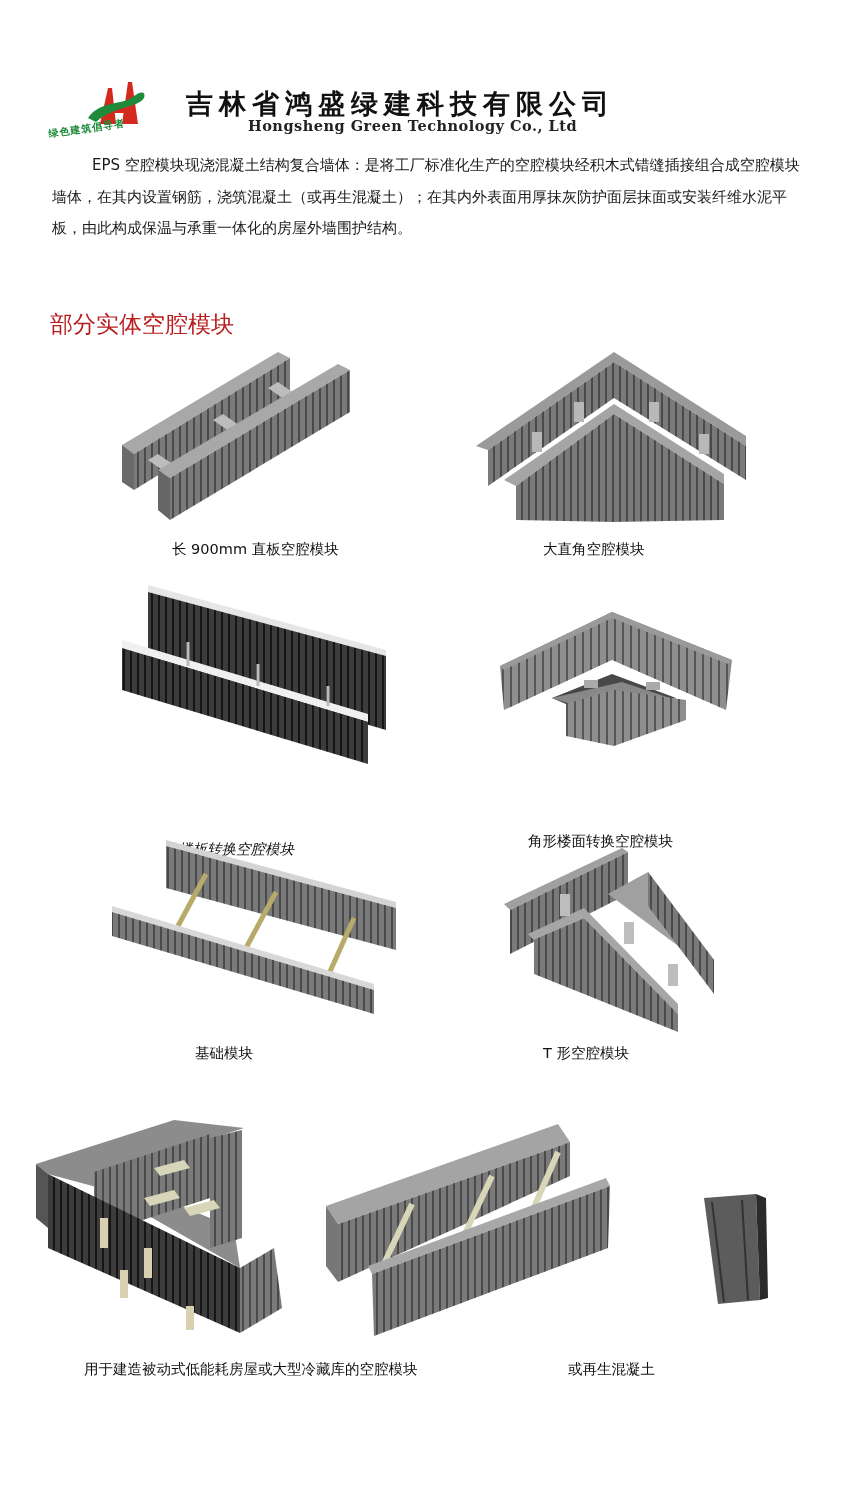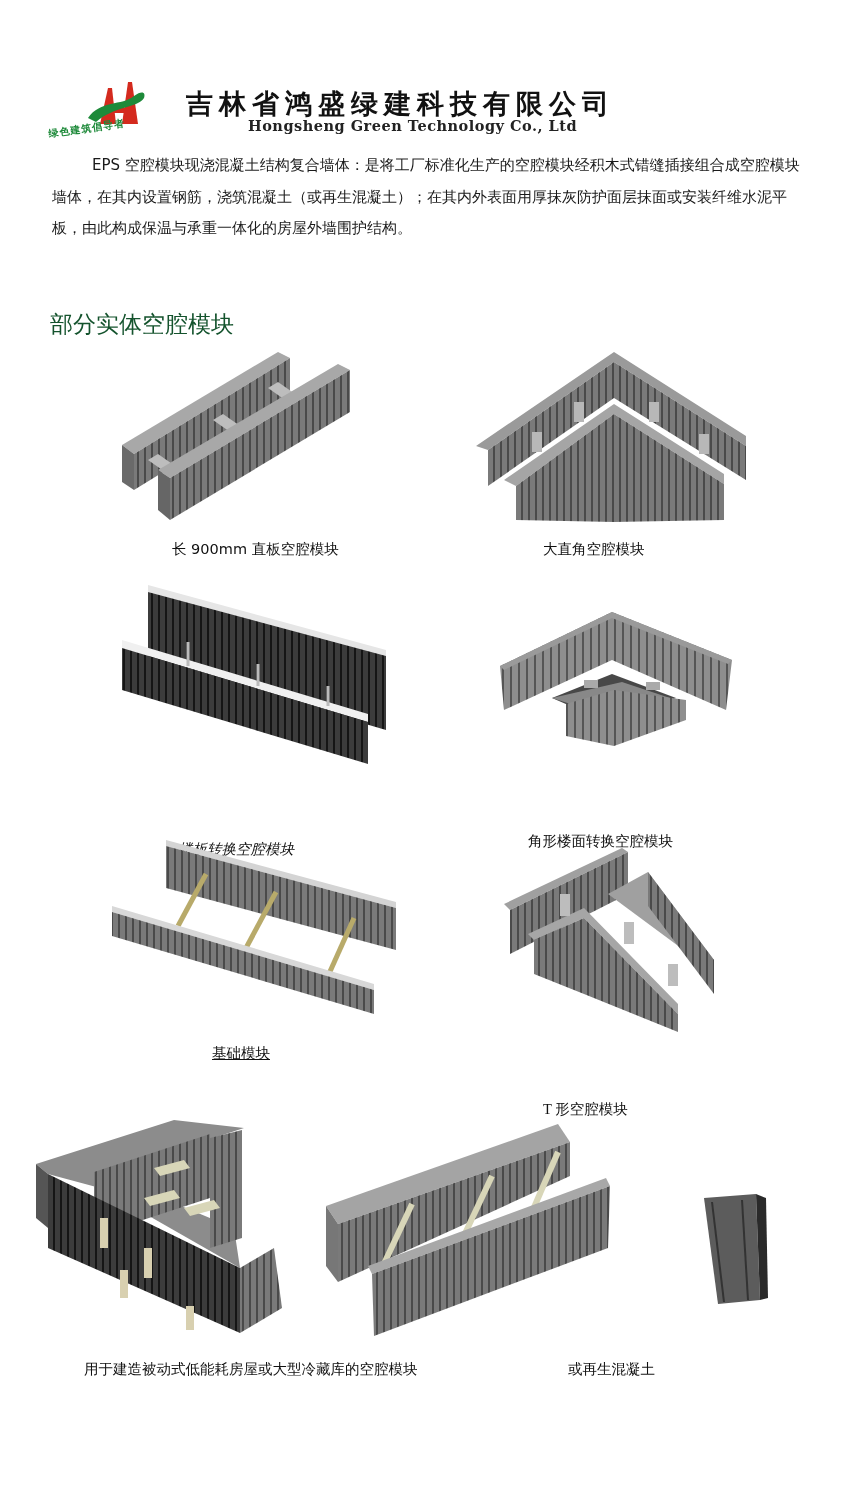--- a/index.html
+++ b/index.html
@@ -11,21 +11,21 @@
   .logo-motto { left:48px; top:118px; width:130px; font-size:10px; color:#1e8a3a;
     font-family:"DejaVu Sans","Liberation Sans",sans-serif; font-weight:bold;
     transform:rotate(-8deg); letter-spacing:1px; white-space:nowrap; }
   .company-cn { left:186px; top:86px; font-size:27px; font-weight:bold; letter-spacing:6px;
     font-family:"DejaVu Serif","Liberation Serif",serif; color:#111; white-space:nowrap; }
   .company-en { left:248px; top:117px; font-size:14.5px; font-weight:bold;
     font-family:"DejaVu Serif","Liberation Serif",serif; color:#222; white-space:nowrap; letter-spacing:0.5px; }
   
   .intro { left:52px; top:150px; width:750px; font-size:15px; line-height:31.5px;
     font-family:"DejaVu Sans","Liberation Sans",sans-serif; color:#1a1a1a; text-indent:40px; }
-  .section-title { left:50px; top:309px; font-size:23px; font-family:"DejaVu Sans","Liberation Sans",sans-serif; color:#14532d; }
+  .section-title { left:50px; top:309px; font-size:23px; font-family:"DejaVu Sans","Liberation Sans",sans-serif; color:#b91c1c; }
   .caption { font-size:14.5px; font-family:"DejaVu Sans","Liberation Sans",sans-serif; color:#111; white-space:nowrap; }
   svg { display:block; }
 </style>
 </head>
 <body>
 
 <div class="abs logo">
   <svg width="120" height="62" viewBox="0 0 120 62">
 
     <path d="M48 46 L56 10 L60 10 L64 46 Z" fill="#d42a1e"></path>
@@ -122,37 +122,37 @@
   <svg width="295" height="180" viewBox="0 0 295 180">
     <polygon points="60,4 290,66 290,72 60,10" fill="#d4d4d4"></polygon>
     <polygon points="60,10 290,72 290,114 60,52" fill="url(#ribs)"></polygon>
     <line x1="100" y1="38" x2="72" y2="90" stroke="#b8aa6a" stroke-width="5"></line>
     <line x1="170" y1="56" x2="140" y2="112" stroke="#b8aa6a" stroke-width="5"></line>
     <line x1="248" y1="82" x2="222" y2="140" stroke="#b8aa6a" stroke-width="5"></line>
     <polygon points="6,70 268,148 268,154 6,76" fill="#d8d8d8"></polygon>
     <polygon points="6,76 268,154 268,178 6,100" fill="url(#ribs)"></polygon>
   </svg>
 </div>
-<div class="abs caption" style="left:212px;top:1044px;text-decoration:underline;">基础模块</div>
+<div class="abs caption" style="left:195px;top:1044px;">基础模块</div>
 
 <div class="abs" style="left:498px;top:844px;">
   <svg width="220" height="190" viewBox="0 0 220 190">
     <polygon points="6,60 124,4 130,8 12,66" fill="#a0a0a0"></polygon>
     <polygon points="12,66 130,8 130,50 12,110" fill="url(#ribs)"></polygon>
     <polygon points="110,50 150,28 216,116 210,124" fill="#a0a0a0"></polygon>
     <polygon points="150,28 216,116 216,150 150,62" fill="url(#ribs)"></polygon>
     <polygon points="30,90 86,64 180,160 180,170 86,74 36,96" fill="#a6a6a6"></polygon>
     <polygon points="36,96 86,74 86,150 36,130" fill="url(#ribs)"></polygon>
     <polygon points="86,74 180,170 180,188 86,150" fill="url(#ribs)"></polygon>
     <rect x="62" y="50" width="10" height="22" fill="#bdbdbd"></rect>
     <rect x="126" y="78" width="10" height="22" fill="#bdbdbd"></rect>
     <rect x="170" y="120" width="10" height="22" fill="#bdbdbd"></rect>
   </svg>
 </div>
-<div class="abs caption" style="left:543px;top:1100px;font-family:Liberation Serif, serif;">T 形空腔模块</div>
+<div class="abs caption" style="left:543px;top:1044px;">T 形空腔模块</div>
 
 <div class="abs" style="left:34px;top:1108px;">
   <svg width="255" height="225" viewBox="0 0 255 225">
     <polygon points="2,56 140,12 210,20 70,66 200,120 206,160 66,80 14,66" fill="#8c8c8c"></polygon>
     <polygon points="60,64 176,26 176,90 60,128" fill="url(#ribs)"></polygon>
     <polygon points="176,30 208,22 208,130 176,140" fill="url(#ribs)"></polygon>
     <polygon points="2,56 14,66 14,120 2,110" fill="#555"></polygon>
     <polygon points="14,66 206,160 206,225 14,140" fill="url(#ribsDark)"></polygon>
     <polygon points="206,160 240,140 248,200 206,225" fill="url(#ribs)"></polygon>
     <rect x="66" y="110" width="8" height="30" fill="#d8d0b0"></rect>

